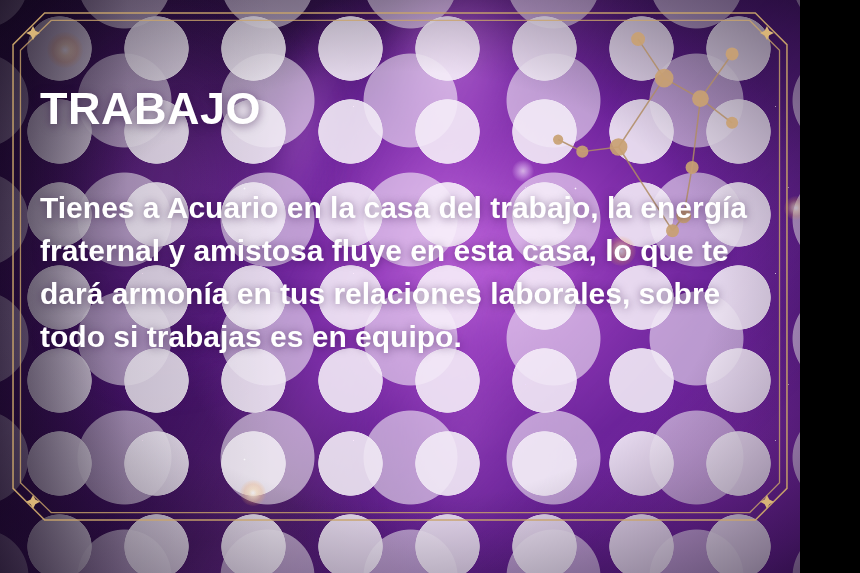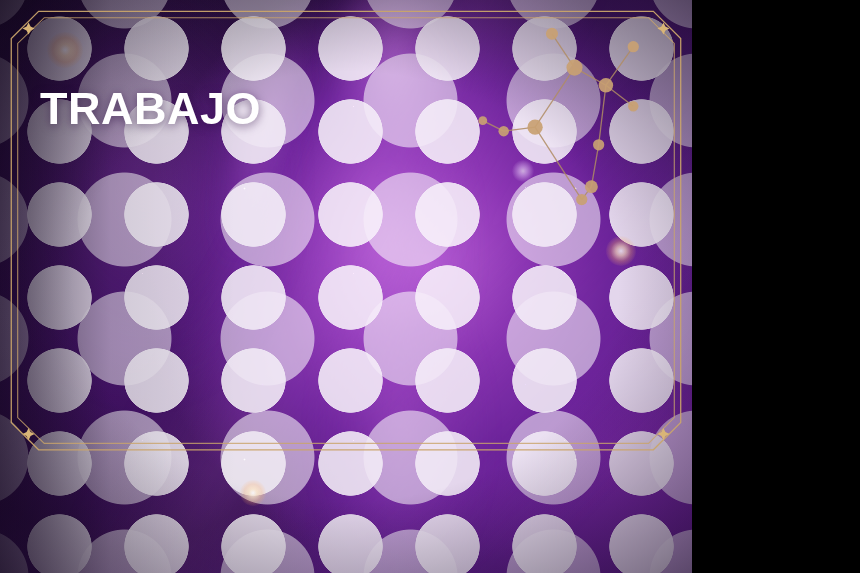--- a/index.html
+++ b/index.html
@@ -4,21 +4,21 @@
 <title>Horoscope Card</title>
 <style>
   html, body {
     margin: 0;
     padding: 0;
     background: #000;
   }
 
   .card {
     position: relative;
-    width: 692px;
+    width: 800px;
     height: 573px;
     overflow: hidden;
     font-family: "Liberation Sans", sans-serif;
     background: #7f1d1d;
     user-select: none;
   }
 
   
   .bg-base {
     position: absolute;
@@ -223,15 +223,16 @@
     <g fill="#d9b577">
       <path d="M33,33 L35.5,28 L38,33 L43,35.5 L38,38 L35.5,43 L33,38 L28,35.5 Z"></path>
       <path d="M822,33 L824.5,28 L827,33 L832,35.5 L827,38 L824.5,43 L822,38 L817,35.5 Z"></path>
       <path d="M33,537 L35.5,532 L38,537 L43,539.5 L38,542 L35.5,547 L33,542 L28,539.5 Z"></path>
       <path d="M822,537 L824.5,532 L827,537 L832,539.5 L827,542 L824.5,547 L822,542 L817,539.5 Z"></path>
     </g>
   </svg>
 
   <div class="content">
     <h1 class="title">TRABAJO</h1>
+    <p class="body-text">Tienes a Acuario en la casa del trabajo, la energía fraternal y amistosa fluye en esta casa, lo que te dará armonía en tus relaciones laborales, sobre todo si trabajas es en equipo.</p>
   </div>
 
 </div>
 
 </body></html>

